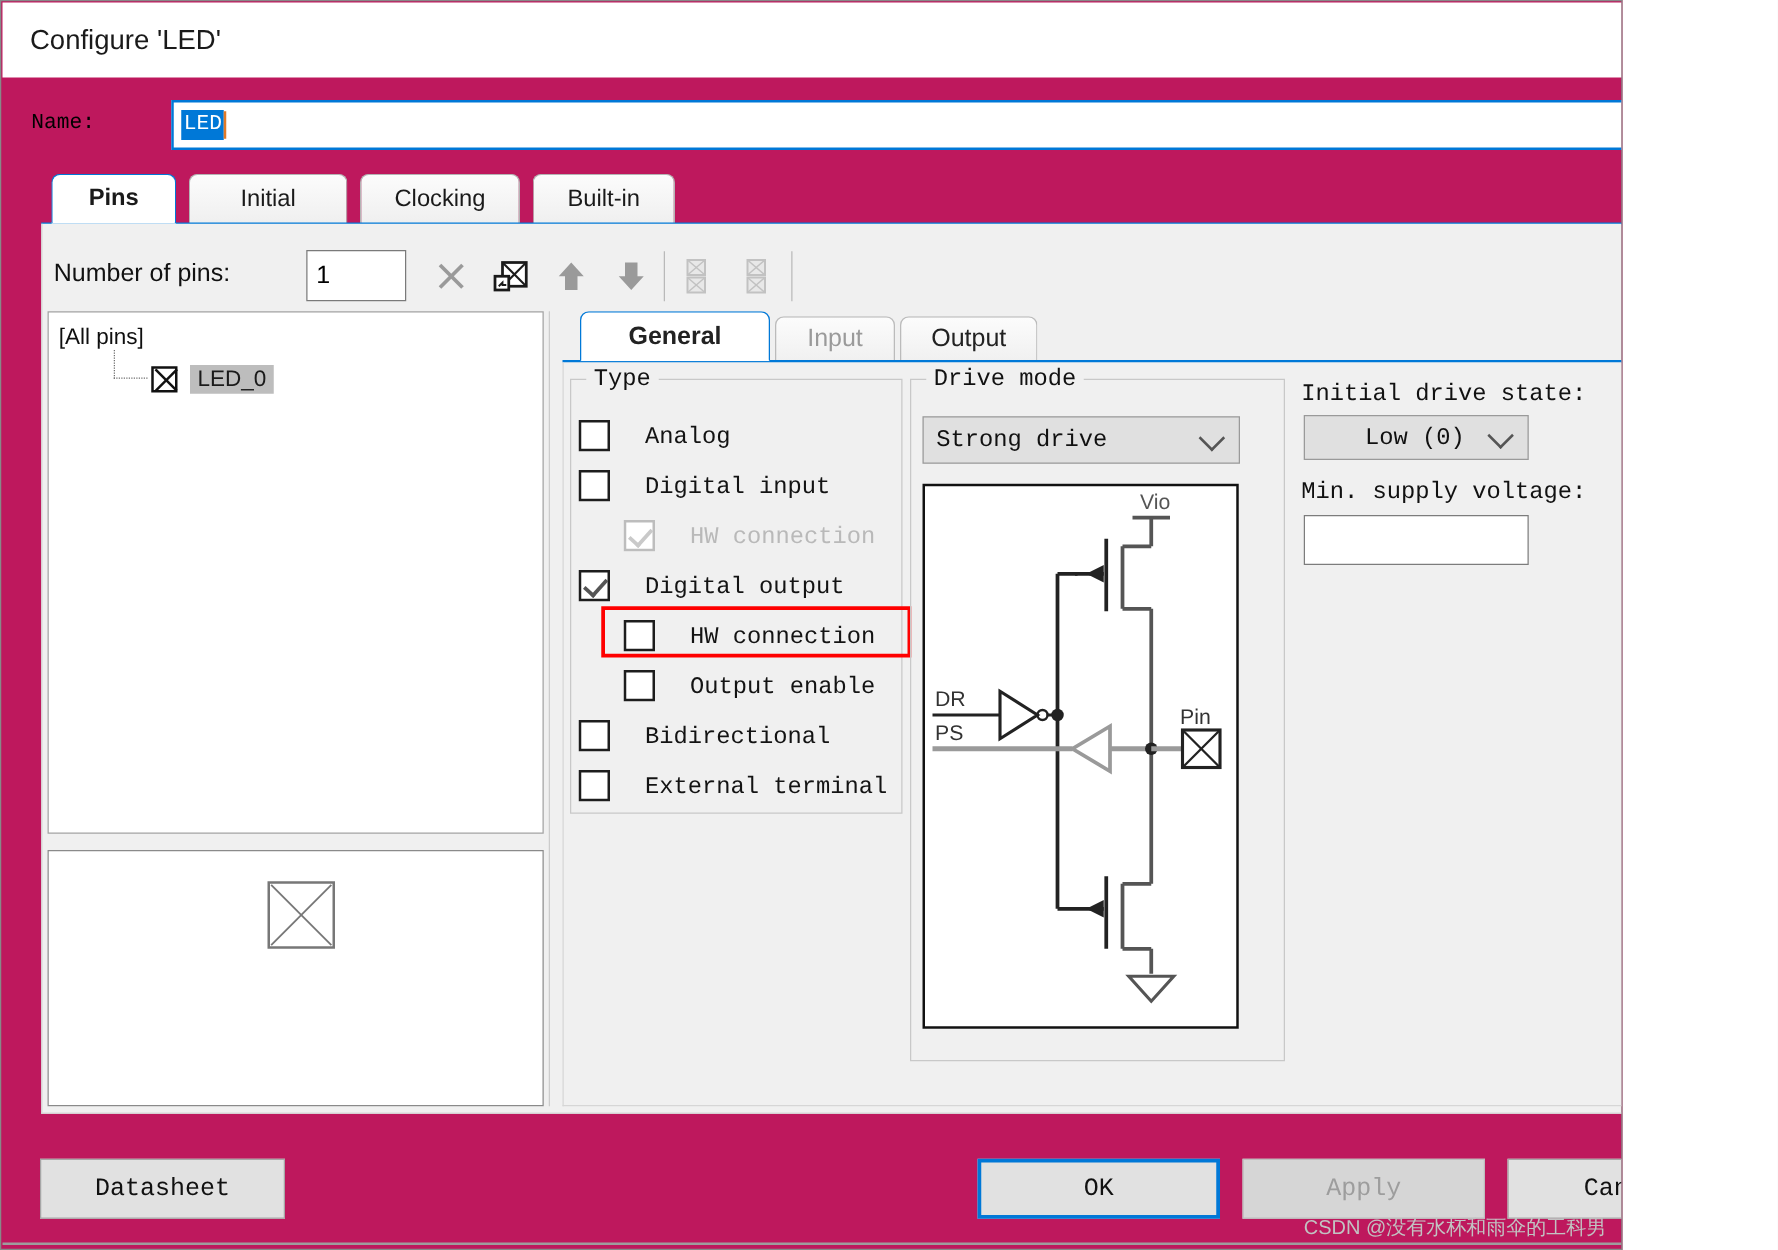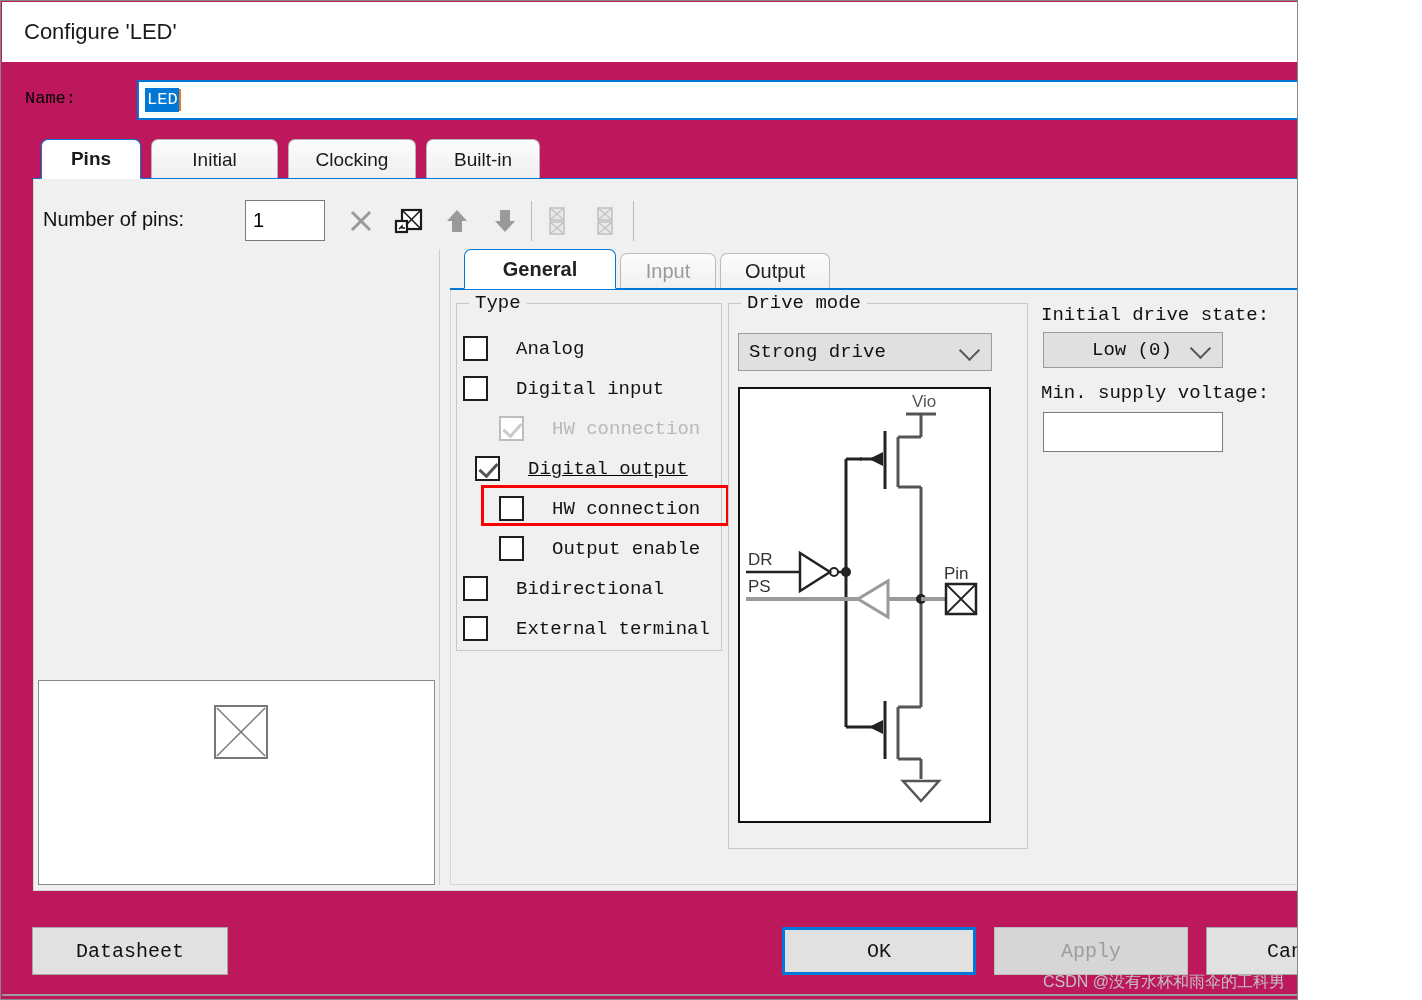--- a/index.html
+++ b/index.html
@@ -500,20 +500,28 @@
       <rect x="6" y="2" width="14" height="12" fill="#e8e8e8" stroke="#c2c2c2" stroke-width="1.6"></rect>
       <line x1="6" y1="2" x2="20" y2="14" stroke="#c2c2c2" stroke-width="1.2"></line>
       <line x1="20" y1="2" x2="6" y2="14" stroke="#c2c2c2" stroke-width="1.2"></line>
       <rect x="6" y="16" width="14" height="12" fill="#e8e8e8" stroke="#c2c2c2" stroke-width="1.6"></rect>
       <line x1="6" y1="16" x2="20" y2="28" stroke="#c2c2c2" stroke-width="1.2"></line>
       <line x1="20" y1="16" x2="6" y2="28" stroke="#c2c2c2" stroke-width="1.2"></line>
     </svg>
   </div>
   <div class="tb-sep" style="left:632px;"></div>
 
+  <div class="list-pane">
+    <div class="tree-root">[All pins]</div>
+    <div class="tree-child">
+      <div class="tree-elbow"></div>
+      <div class="pin-glyph"></div>
+      <div class="pin-name">LED_0</div>
+    </div>
+  </div>
 
   <div class="preview-pane">
     <svg class="preview-symbol" viewBox="0 0 54 54">
       <line x1="1" y1="1" x2="53" y2="53" stroke="#777" stroke-width="1.6"></line>
       <line x1="53" y1="1" x2="1" y2="53" stroke="#777" stroke-width="1.6"></line>
     </svg>
   </div>
 
   <div class="splitter"></div>
 
@@ -543,21 +551,21 @@
   <div class="cb-row" style="left:462px;top:375px;">
     <span class="cbox"></span>
     <span class="cb-label mono">Digital input</span>
   </div>
 
   <div class="cb-row" style="left:498px;top:415px;">
     <span class="cbox disabled checked"></span>
     <span class="cb-label mono disabled">HW connection</span>
   </div>
 
-  <div class="cb-row" style="left:474px;top:455px;text-decoration:underline;">
+  <div class="cb-row" style="left:462px;top:455px;">
     <span class="cbox checked"></span>
     <span class="cb-label mono">Digital output</span>
   </div>
 
   <div class="cb-row" style="left:498px;top:495px;">
     <span class="cbox"></span>
     <span class="cb-label mono">HW connection</span>
   </div>
   <div class="redbox" style="left:480px;top:484px;width:248px;height:41px;"></div>
 

